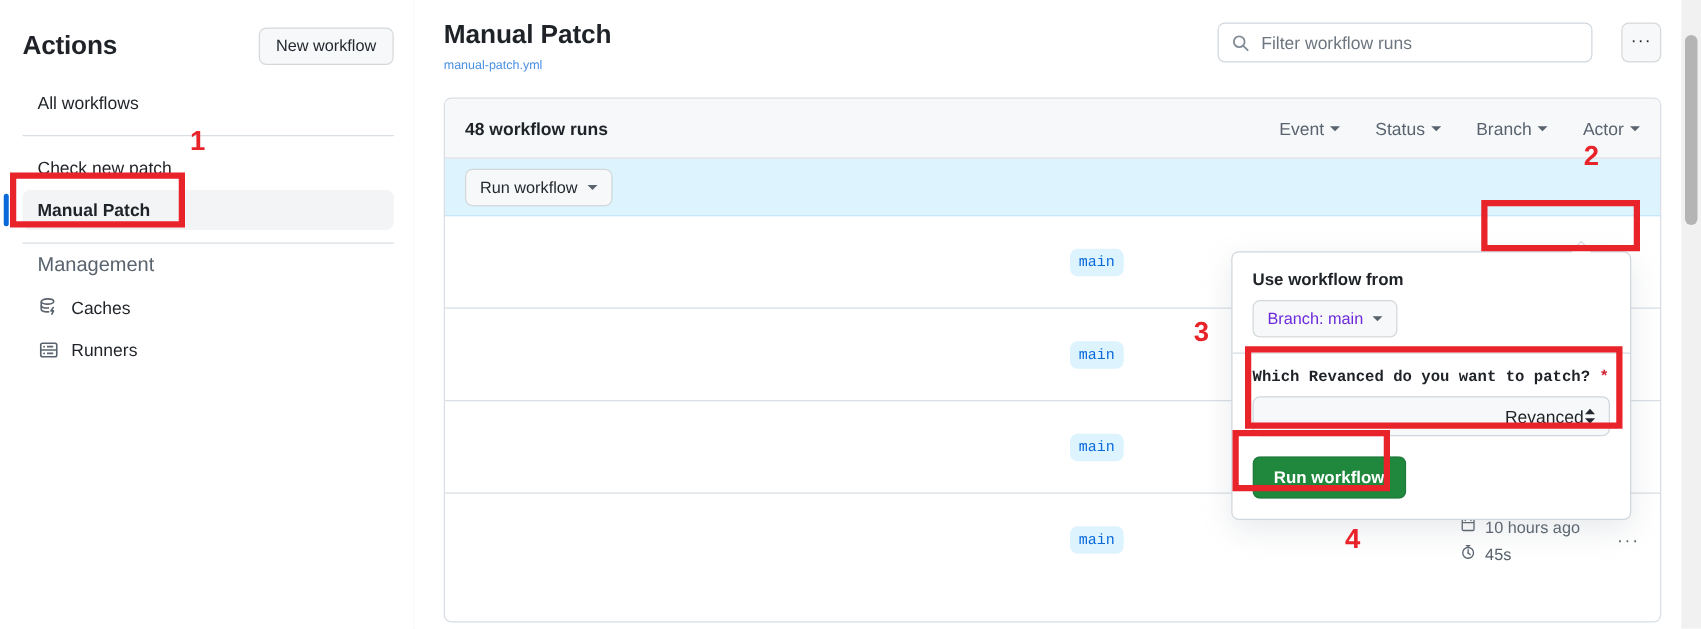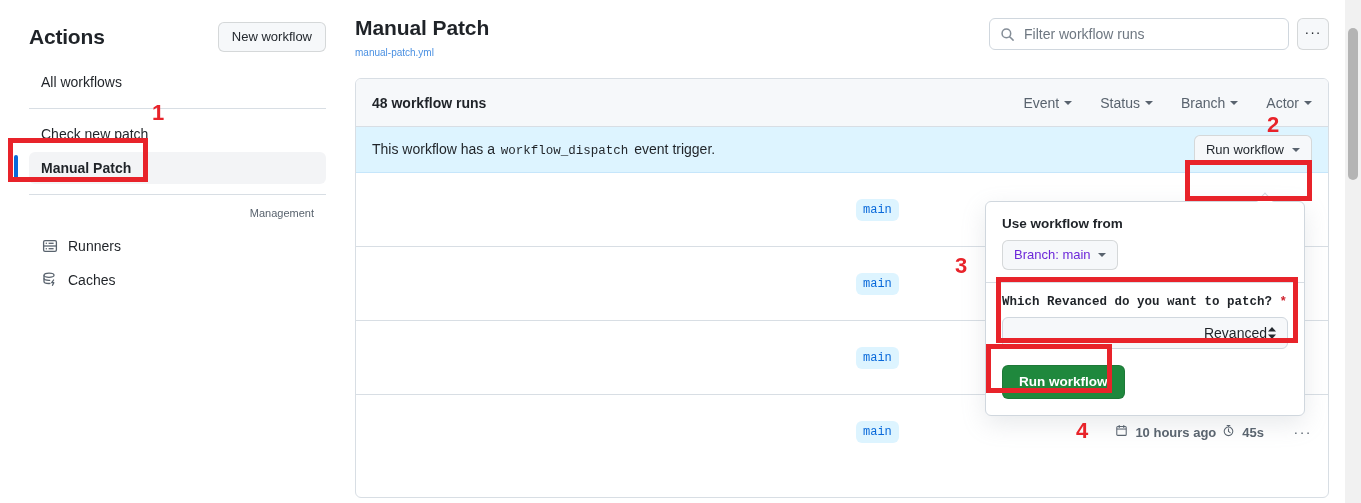--- a/index.html
+++ b/index.html
@@ -32,21 +32,21 @@
     top: 0;
     left: 220px;
     width: 90px;
     height: 3px;
     background: #ff7759;
   }
 
   
   .sidebar {
     position: absolute;
-    top: 0; left: 13px;
+    top: 0; left: 2px;
     width: 330px;
     height: 503px;
     background: #ffffff;
     border-right: 1px solid #d8dee4;
     padding: 0 16px;
   }
   .sidebar-head {
     display: flex;
     align-items: center;
     justify-content: space-between;
@@ -97,26 +97,25 @@
     height: 26px;
     border-radius: 3px;
     background: #0969da;
   }
   .nav-divider {
     height: 1px;
     background: #d8dee4;
     margin: 10px 0 9px 0;
   }
   .nav-section-label {
-    font-size: 11px;
+    font-size: 16px;
     color: #59636e;
     padding: 0 12px;
     margin: 4px 0 8px 0;
     line-height: 18px;
-    text-align: right;
   }
   .nav-item .nav-ico {
     width: 18px;
     height: 18px;
     margin-right: 9px;
     display: inline-flex;
     align-items: center;
     justify-content: center;
     color: #59636e;
     flex: 0 0 auto;
@@ -145,21 +144,21 @@
     line-height: 28px;
   }
   .wf-file {
     display: block;
     font-size: 10px;
     color: #4a90e2;
     margin-top: 5px;
     text-decoration: none;
     cursor: pointer;
   }
-  .head-right { display: flex; align-items: center; gap: 8px; margin-top: 4px;}
+  .head-right { display: flex; align-items: center; gap: 23px; margin-top: 4px;}
   .filter-box {
     position: relative;
     width: 300px;
     height: 32px;
     border: 1px solid #d0d7de;
     border-radius: 6px;
     background: #ffffff;
     display: flex;
     align-items: center;
     padding: 0 10px;
@@ -274,25 +273,24 @@
     padding: 2px 7px;
     line-height: 18px;
     cursor: pointer;
     position: absolute;
     left: 500px;
   }
   .run-meta {
     position: absolute;
     right: 64px;
     display: flex;
-    flex-direction: row;
+    flex-direction: column;
     gap: 6px;
     font-size: 13px;
     color: #59636e;
-    font-weight: bold;
   }
   .meta-line { display: flex; align-items: center; gap: 7px; white-space: nowrap; }
   .row-kebab {
     position: absolute;
     right: 16px;
     color: #59636e;
     font-size: 14px;
     letter-spacing: 1.5px;
     cursor: pointer;
   }
@@ -442,47 +440,47 @@
         <span>Check new patch</span>
       </div>
 
       <div class="nav-item selected">
         <span>Manual Patch</span>
       </div>
 
       <div class="nav-divider"></div>
 
       <div class="nav-section-label">Management</div>
+
+      <div class="nav-item">
+        <span class="nav-ico">
+          <svg width="16" height="16" viewBox="0 0 16 16" fill="none" stroke="currentColor" stroke-width="1.3">
+            <ellipse cx="7" cy="3.2" rx="5" ry="2.1"></ellipse>
+            <path d="M2 3.2v6.2c0 1.16 2.24 2.1 5 2.1 .5 0 1-.03 1.45-.09"></path>
+            <path d="M2 6.3c0 1.16 2.24 2.1 5 2.1 .4 0 .8-.02 1.2-.06"></path>
+            <path d="M11.6 8.0l-1.9 2.7h2.1l-1.3 2.6" stroke-linejoin="round" stroke-linecap="round"></path>
+          </svg>
+        </span>
+        <span>Caches</span>
+      </div>
 
       <div class="nav-item">
         <span class="nav-ico">
           <svg width="16" height="16" viewBox="0 0 16 16" fill="none" stroke="currentColor" stroke-width="1.3">
             <rect x="1.6" y="2.6" width="12.8" height="10.8" rx="1.4"></rect>
             <line x1="1.6" y1="8" x2="14.4" y2="8"></line>
             <circle cx="4.3" cy="5.3" r="0.75" fill="currentColor" stroke="none"></circle>
             <circle cx="4.3" cy="10.7" r="0.75" fill="currentColor" stroke="none"></circle>
             <line x1="6.6" y1="5.3" x2="11.6" y2="5.3"></line>
             <line x1="6.6" y1="10.7" x2="11.6" y2="10.7"></line>
           </svg>
         </span>
         <span>Runners</span>
       </div>
 
-      <div class="nav-item">
-        <span class="nav-ico">
-          <svg width="16" height="16" viewBox="0 0 16 16" fill="none" stroke="currentColor" stroke-width="1.3">
-            <ellipse cx="7" cy="3.2" rx="5" ry="2.1"></ellipse>
-            <path d="M2 3.2v6.2c0 1.16 2.24 2.1 5 2.1 .5 0 1-.03 1.45-.09"></path>
-            <path d="M2 6.3c0 1.16 2.24 2.1 5 2.1 .4 0 .8-.02 1.2-.06"></path>
-            <path d="M11.6 8.0l-1.9 2.7h2.1l-1.3 2.6" stroke-linejoin="round" stroke-linecap="round"></path>
-          </svg>
-        </span>
-        <span>Caches</span>
-      </div>
-
     </nav>
   </aside>
 
   <section class="main">
 
     <div class="main-head">
       <div>
         <div class="wf-title">Manual Patch</div>
         <a class="wf-file">manual-patch.yml</a>
       </div>
@@ -519,25 +517,20 @@
             <i class="caret-dn"></i>
           </span>
           <span class="filter-link">
             <span>Actor</span>
             <i class="caret-dn"></i>
           </span>
         </div>
       </div>
 
       <div class="dispatch-banner">
-        <div>
-          <span>This workflow has a</span>
-          <code>workflow_dispatch</code>
-          <span>event trigger.</span>
-        </div>
         <button class="run-wf-btn">
           <span>Run workflow</span>
           <i class="caret-dn"></i>
         </button>
       </div>
 
       <div class="run-row">
         <div class="run-left"></div>
         <span class="branch-badge">main</span>
       </div>

